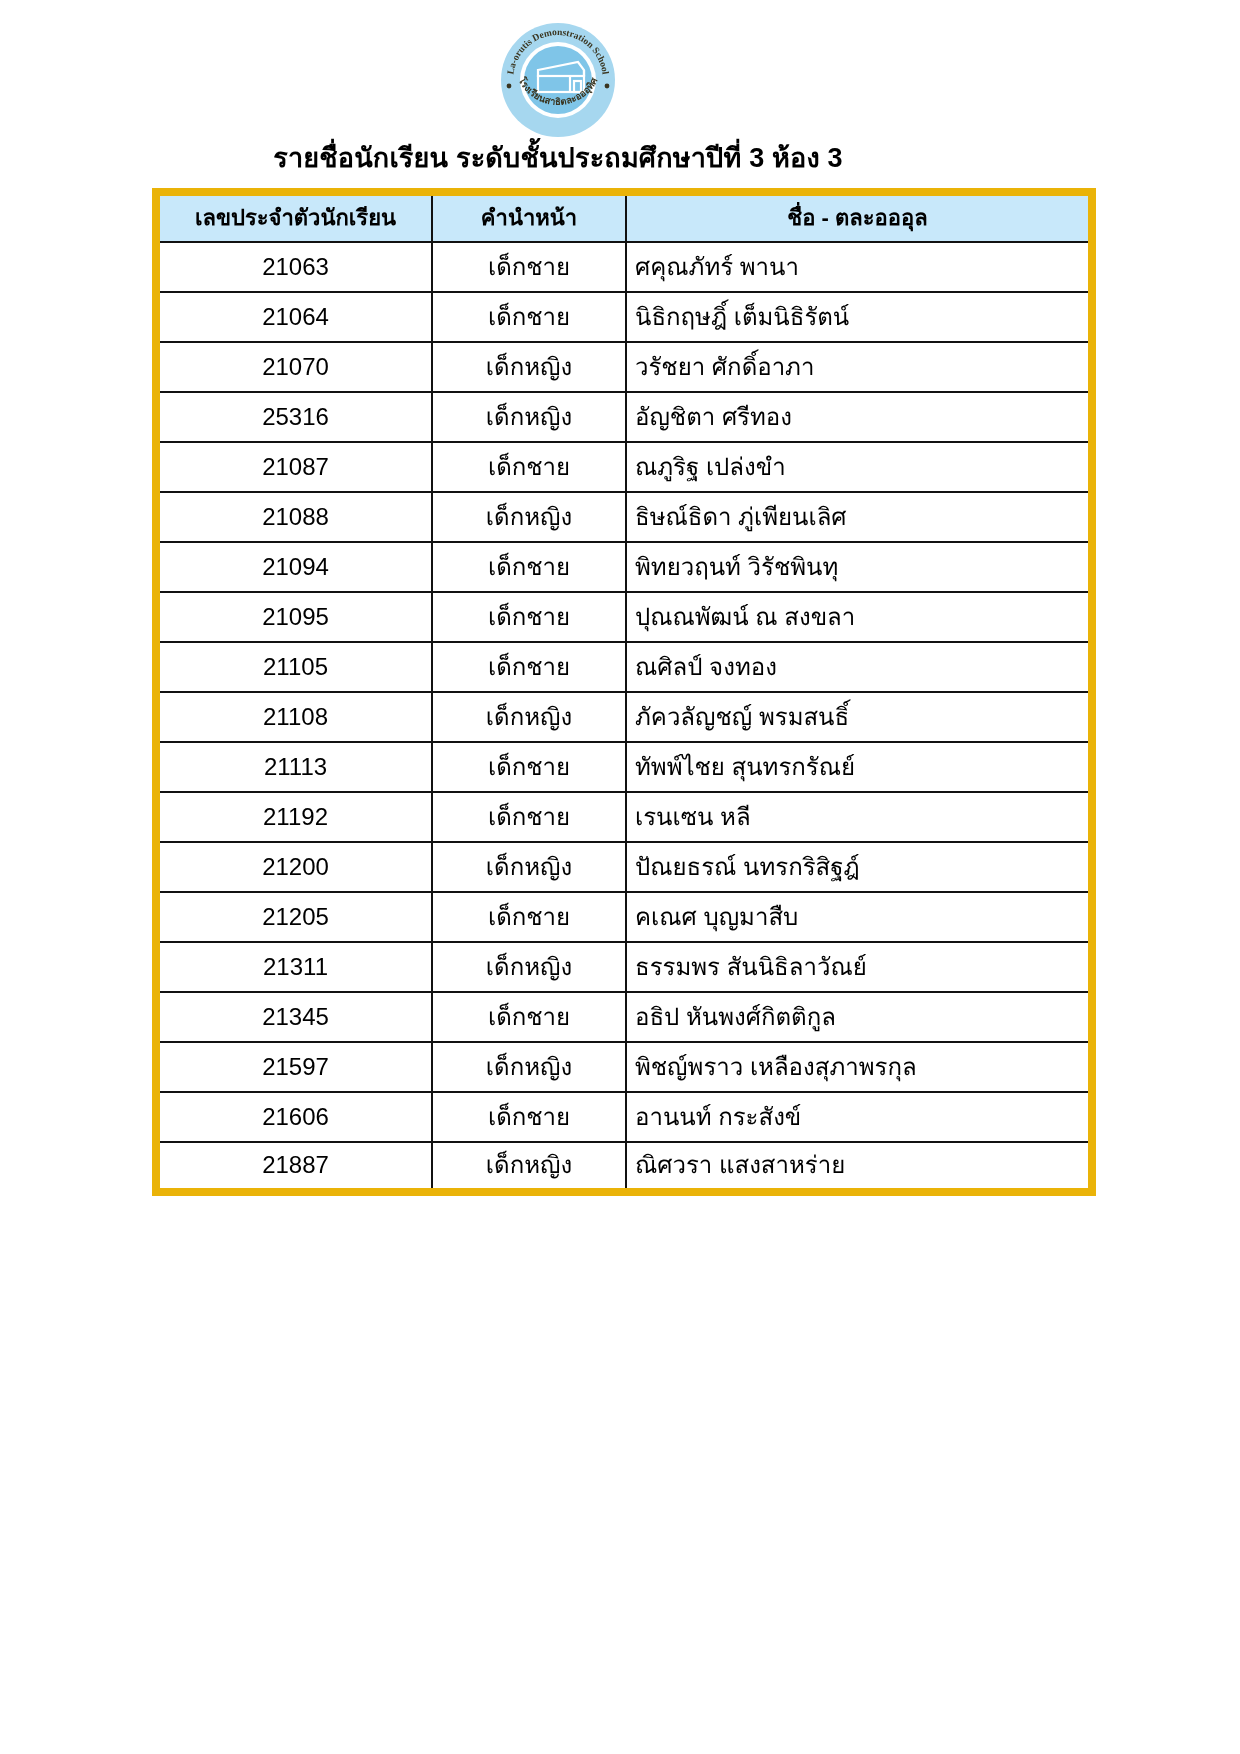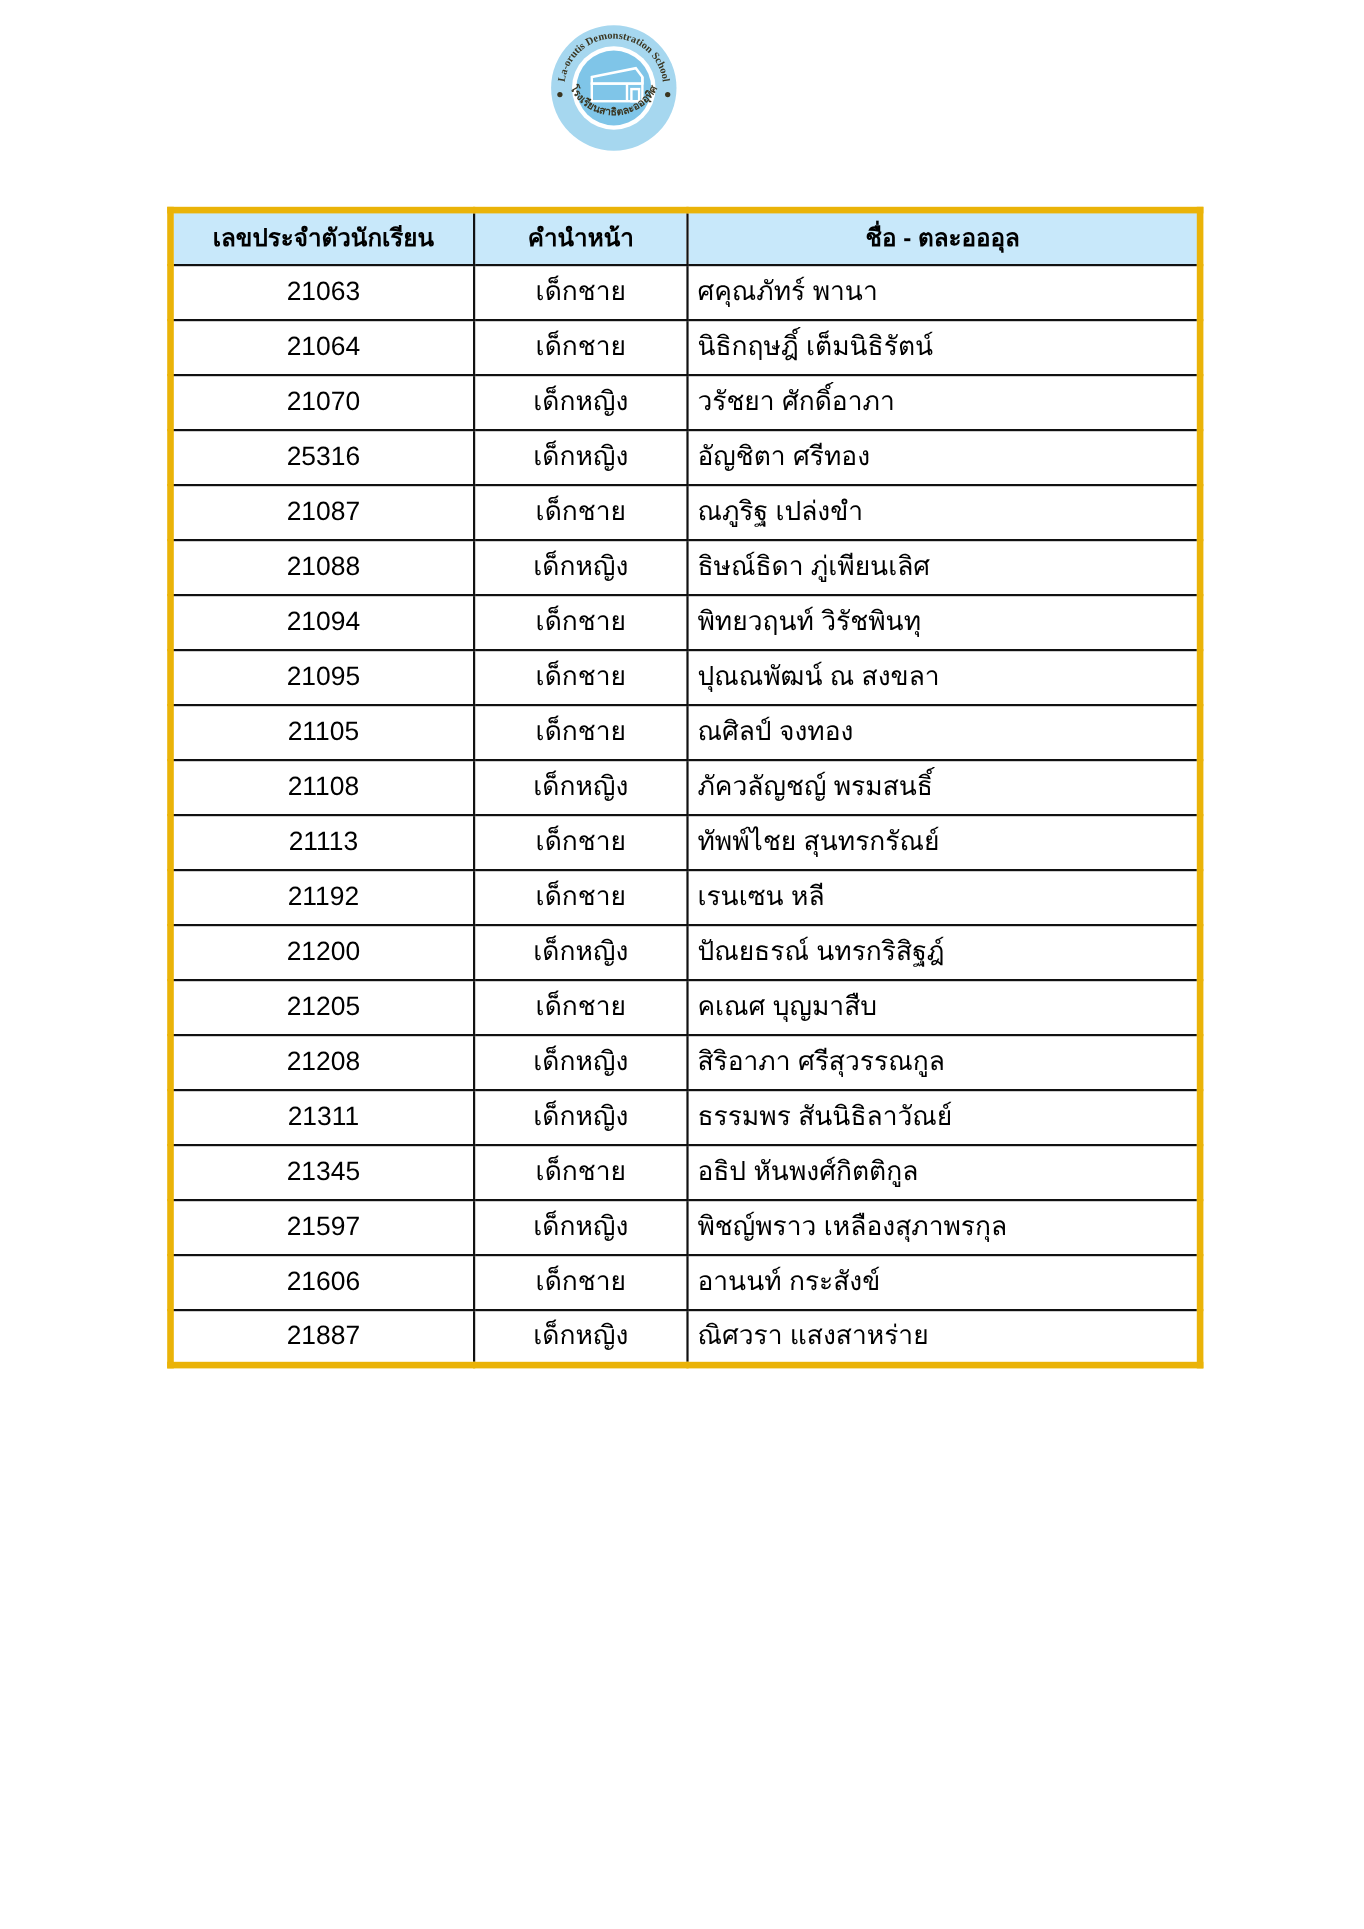--- a/index.html
+++ b/index.html
@@ -34,21 +34,21 @@
     overflow:hidden;white-space:nowrap;
   }
   .student-table thead th{
     background:#c8e8fa;
     font-weight:bold;font-size:22px;
     text-align:center;vertical-align:middle;
   }
   .student-table td{background:#ffffff;vertical-align:middle;}
   .student-table td.center{text-align:center;}
   .student-table td.name{text-align:left;padding-left:8px;border-radius:13px;}
-  .student-table{border:6px solid #eab308;}
+  .student-table{border:8px solid #eab308;}
 </style>
 </head>
 <body>
 
 <div class="page">
 
   <div class="logo-wrap">
     <svg viewBox="0 0 116 116" width="116" height="116">
       <defs>
         <path id="arcTop" d="M 13,58 A 45,45 0 0 1 103,58" fill="none"></path>
@@ -74,20 +74,21 @@
 
       <text font-size="9.5" font-family="Liberation Serif, DejaVu Serif, serif" font-weight="bold" fill="#3a3520">
         <textPath href="#arcTop" startOffset="50%" text-anchor="middle">La-orutis Demonstration School</textPath>
       </text>
       <text font-size="9.5" font-family="Liberation Serif, DejaVu Serif, serif" font-weight="bold" fill="#3a3520">
         <textPath href="#arcBottom" startOffset="50%" text-anchor="middle">โรงเรียนสาธิตละอออุทิศ</textPath>
       </text>
     </svg>
   </div>
 
+  <div class="doc-title">รายชื่อนักเรียน ระดับชั้นประถมศึกษาปีที่ 3 ห้อง 3</div>
 
   <table class="student-table">
     <colgroup>
         <col class="c1">
         <col class="c2">
         <col class="c3">
       </colgroup>
     <thead>
       <tr>
         <th>เลขประจำตัวนักเรียน</th>
@@ -160,25 +161,20 @@
           <td class="center">21200</td>
           <td class="center">เด็กหญิง</td>
           <td class="name">ปัณยธรณ์ นทรกริสิฐฎ์</td>
         </tr>
         <tr>
           <td class="center">21205</td>
           <td class="center">เด็กชาย</td>
           <td class="name">คเณศ บุญมาสืบ</td>
         </tr>
         <tr>
-          <td class="center">21208</td>
-          <td class="center">เด็กหญิง</td>
-          <td class="name">สิริอาภา ศรีสุวรรณกูล</td>
-        </tr>
-        <tr>
           <td class="center">21311</td>
           <td class="center">เด็กหญิง</td>
           <td class="name">ธรรมพร สันนิธิลาวัณย์</td>
         </tr>
         <tr>
           <td class="center">21345</td>
           <td class="center">เด็กชาย</td>
           <td class="name">อธิป หันพงศ์กิตติกูล</td>
         </tr>
         <tr>

